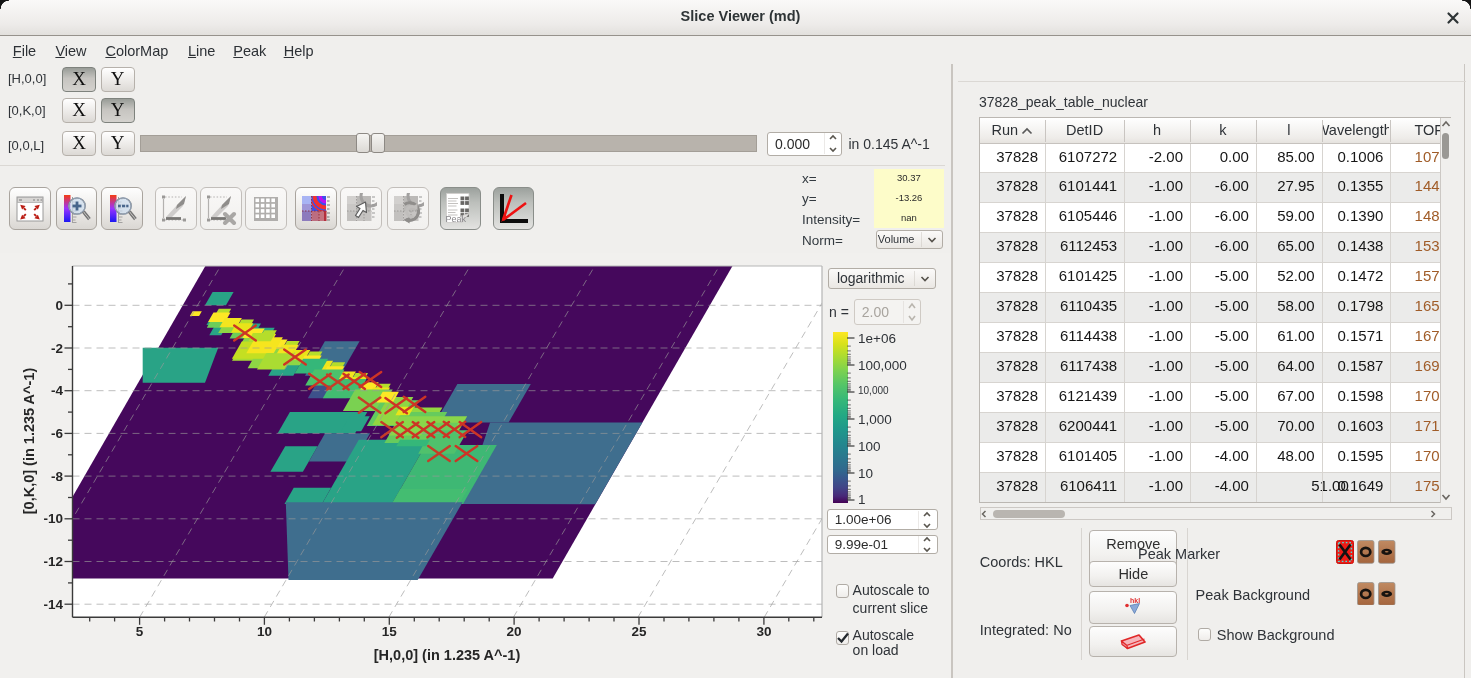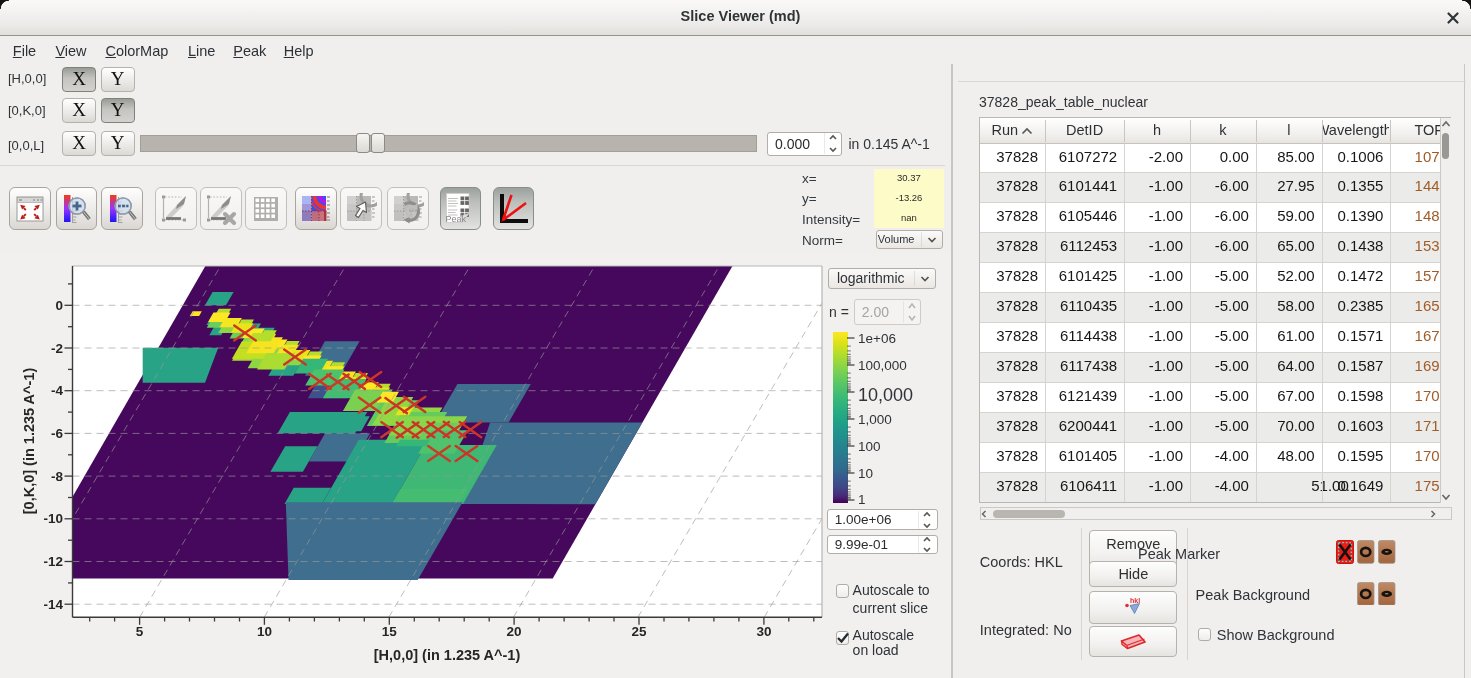--- a/index.html
+++ b/index.html
@@ -610,21 +610,21 @@
 <line x1="0" y1="160.3" x2="3.8" y2="160.3" stroke="#4a4a4a" stroke-width="0.8"></line>
 <line x1="0" y1="162.9" x2="3.8" y2="162.9" stroke="#4a4a4a" stroke-width="0.8"></line>
 <line x1="0" y1="165.0" x2="3.8" y2="165.0" stroke="#4a4a4a" stroke-width="0.8"></line>
 <line x1="0" y1="166.8" x2="3.8" y2="166.8" stroke="#4a4a4a" stroke-width="0.8"></line>
 <line x1="0" y1="168.4" x2="3.8" y2="168.4" stroke="#4a4a4a" stroke-width="0.8"></line>
 <line x1="0" y1="169.8" x2="3.8" y2="169.8" stroke="#4a4a4a" stroke-width="0.8"></line>
 <line x1="0" y1="171.0" x2="7.5" y2="171.0" stroke="#3a3a3a" stroke-width="1.2"></line>
 </svg>
 <div class="lbl14" style="left:858px;top:331.2px;font-size:13.5px">1e+06</div>
 <div class="lbl14" style="left:858px;top:358.2px;font-size:13.5px">100,000</div>
-<div class="lbl14" style="left:858px;top:385.2px;font-size:18px">10,000</div>
+<div class="lbl14" style="left:858px;top:385.2px;font-size:10px">10,000</div>
 <div class="lbl14" style="left:858px;top:412.2px;font-size:13.5px">1,000</div>
 <div class="lbl14" style="left:858px;top:439.2px;font-size:13.5px">100</div>
 <div class="lbl14" style="left:858px;top:466.2px;font-size:13.5px">10</div>
 <div class="lbl14" style="left:858px;top:492.2px;font-size:13.5px">1</div>
 <div class="spin" style="left:826.8px;top:509.3px;width:111.2px;height:20.3px;line-height:19px;padding-left:7px;font-size:13.5px">1.00e+06</div>
 <svg width="18" height="20" viewBox="0 0 18 20" style="position:absolute;left:918px;top:509.6px">
 <line x1="0" y1="1" x2="0" y2="19" stroke="#d8d4cf" stroke-width="1"></line>
 <polyline points="6,6 9,3 12,6" fill="none" stroke="#5a564f" stroke-width="1.6"></polyline>
 <polyline points="6,14 9,17 12,14" fill="none" stroke="#5a564f" stroke-width="1.6"></polyline>
 </svg>
@@ -701,21 +701,21 @@
 <div class="td" style="left:1190px;top:263.3px;width:58.90000000000009px">-5.00</div>
 <div class="td" style="left:1255.9px;top:263.3px;width:58.799999999999955px">52.00</div>
 <div class="td" style="left:1321.7px;top:263.3px;width:61.700000000000045px">0.1472</div>
 <div class="td" style="left:1395.4px;top:263.3px;width:52.6px;color:#a05c28">1571</div>
 <div style="position:absolute;left:979.8px;top:293.2px;width:460.20000000000016px;height:29.95px;background:#ebebea;border-bottom:1px solid #d7d4d0"></div>
 <div class="td" style="left:979.8px;top:293.2px;width:58.200000000000045px">37828</div>
 <div class="td" style="left:1045px;top:293.2px;width:72.20000000000005px">6110435</div>
 <div class="td" style="left:1124.2px;top:293.2px;width:58.799999999999955px">-1.00</div>
 <div class="td" style="left:1190px;top:293.2px;width:58.90000000000009px">-5.00</div>
 <div class="td" style="left:1255.9px;top:293.2px;width:58.799999999999955px">58.00</div>
-<div class="td" style="left:1321.7px;top:293.2px;width:61.700000000000045px">0.2385</div>
+<div class="td" style="left:1321.7px;top:293.2px;width:61.700000000000045px">0.1798</div>
 <div class="td" style="left:1395.4px;top:293.2px;width:52.6px;color:#a05c28">1655</div>
 <div style="position:absolute;left:979.8px;top:323.2px;width:460.20000000000016px;height:29.95px;background:#ffffff;border-bottom:1px solid #d7d4d0"></div>
 <div class="td" style="left:979.8px;top:323.2px;width:58.200000000000045px">37828</div>
 <div class="td" style="left:1045px;top:323.2px;width:72.20000000000005px">6114438</div>
 <div class="td" style="left:1124.2px;top:323.2px;width:58.799999999999955px">-1.00</div>
 <div class="td" style="left:1190px;top:323.2px;width:58.90000000000009px">-5.00</div>
 <div class="td" style="left:1255.9px;top:323.2px;width:58.799999999999955px">61.00</div>
 <div class="td" style="left:1321.7px;top:323.2px;width:61.700000000000045px">0.1571</div>
 <div class="td" style="left:1395.4px;top:323.2px;width:52.6px;color:#a05c28">1673</div>
 <div style="position:absolute;left:979.8px;top:353.1px;width:460.20000000000016px;height:29.95px;background:#ebebea;border-bottom:1px solid #d7d4d0"></div>

